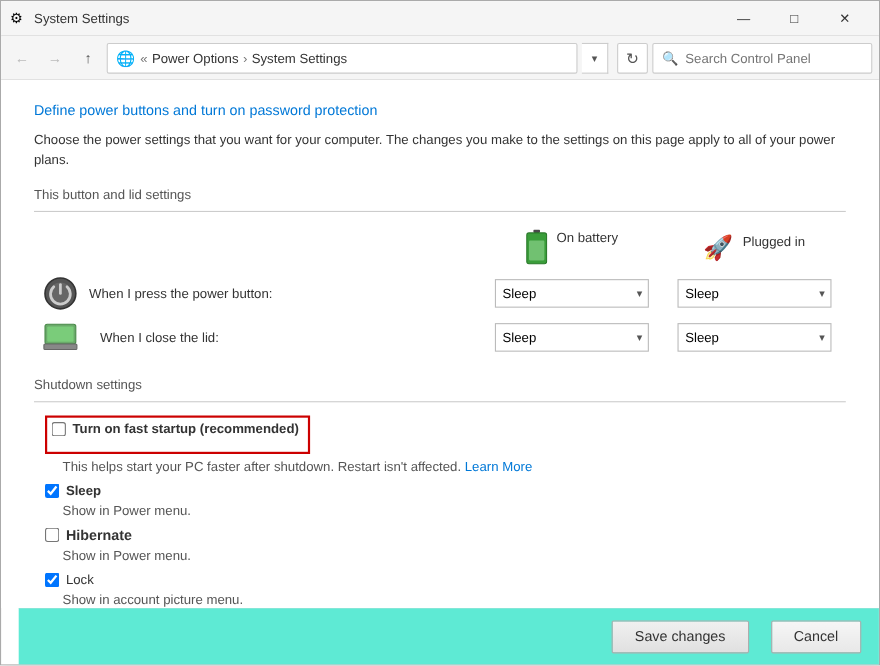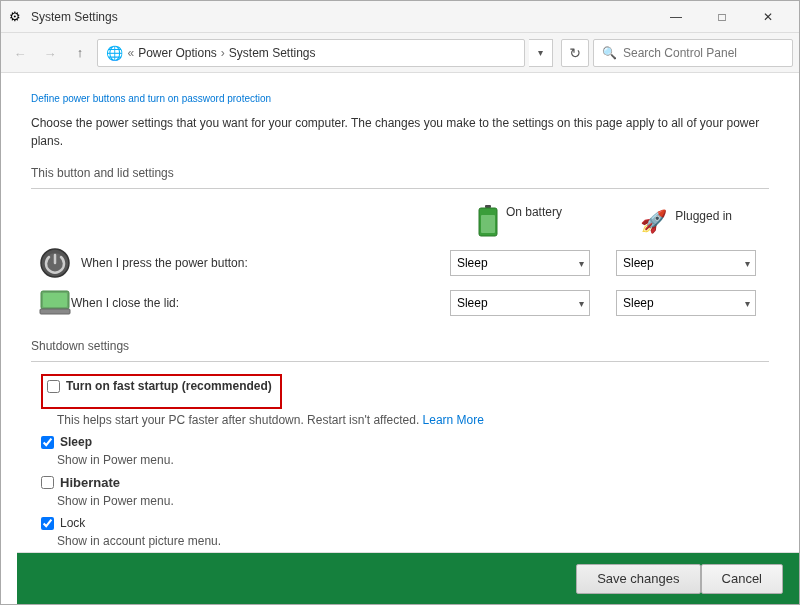--- a/index.html
+++ b/index.html
@@ -141,21 +141,21 @@
     }
 
     
     .content {
       flex: 1;
       padding: 20px 30px 10px 30px;
       overflow-y: auto;
       background: #fff;
     }
     .page-heading {
-      font-size: 10px;
+      font-size: 13px;
       color: #0078d7;
       margin-bottom: 10px;
       font-weight: 400;
     }
     .page-description {
       font-size: 12px;
       color: #333;
       line-height: 1.5;
       margin-bottom: 16px;
     }
@@ -251,22 +251,22 @@
     }
 
     
     .footer {
       height: 52px;
       border-top: 1px solid #ddd;
       display: flex;
       align-items: center;
       justify-content: flex-end;
       padding: 0 16px;
-      gap: 0;
-      background: #15803d;
+      gap: 20px;
+      background: #5eead4;
       margin-left: 16px;
     }
     .footer-btn {
       height: 30px;
       padding: 0 20px;
       font-size: 13px;
       cursor: pointer;
       border: 1px solid #adadad;
       background: linear-gradient(to bottom, #f6f6f6, #e8e8e8);
       color: #333;
@@ -388,21 +388,21 @@
                 <option>Hibernate</option>
                 <option>Shut down</option>
               </select>
               <span class="dropdown-arrow">▾</span>
             </div>
           </td>
         </tr>
 
         <tr>
           <td>
-            <div style="display:flex; align-items:center; gap:0;">
+            <div style="display:flex; align-items:center; gap:20px;">
 
               <svg width="32" height="32" viewBox="0 0 32 32">
                 <rect x="2" y="4" width="28" height="18" rx="2" fill="#6aaa6a" stroke="#4a8a4a" stroke-width="1"></rect>
                 <rect x="4" y="6" width="24" height="14" rx="1" fill="#7acc7a"></rect>
                 <rect x="1" y="22" width="30" height="5" rx="1" fill="#888" stroke="#666" stroke-width="1"></rect>
               </svg>
               <span>When I close the lid:</span>
             </div>
           </td>
           <td class="centered">

